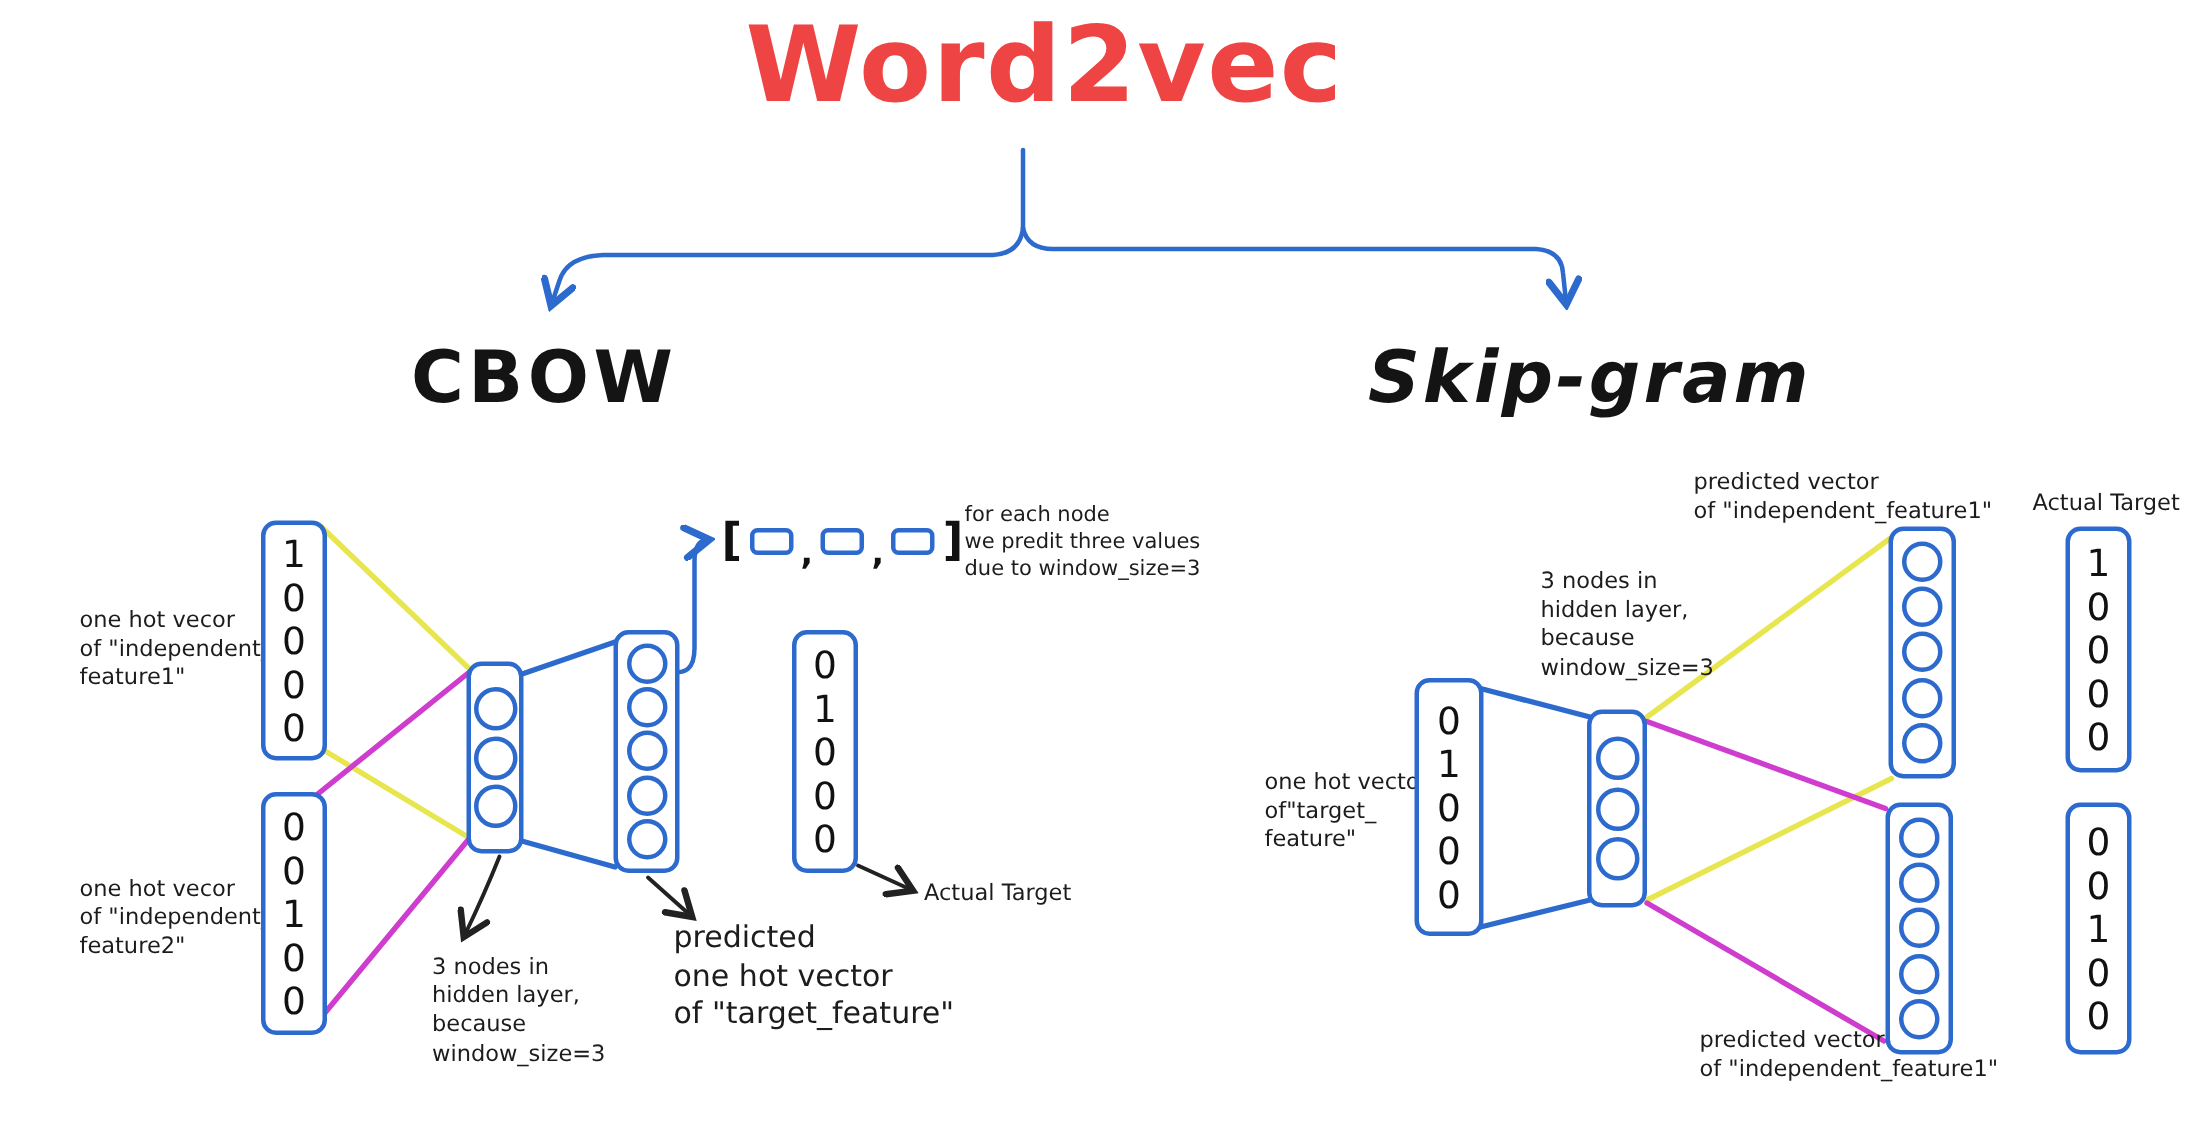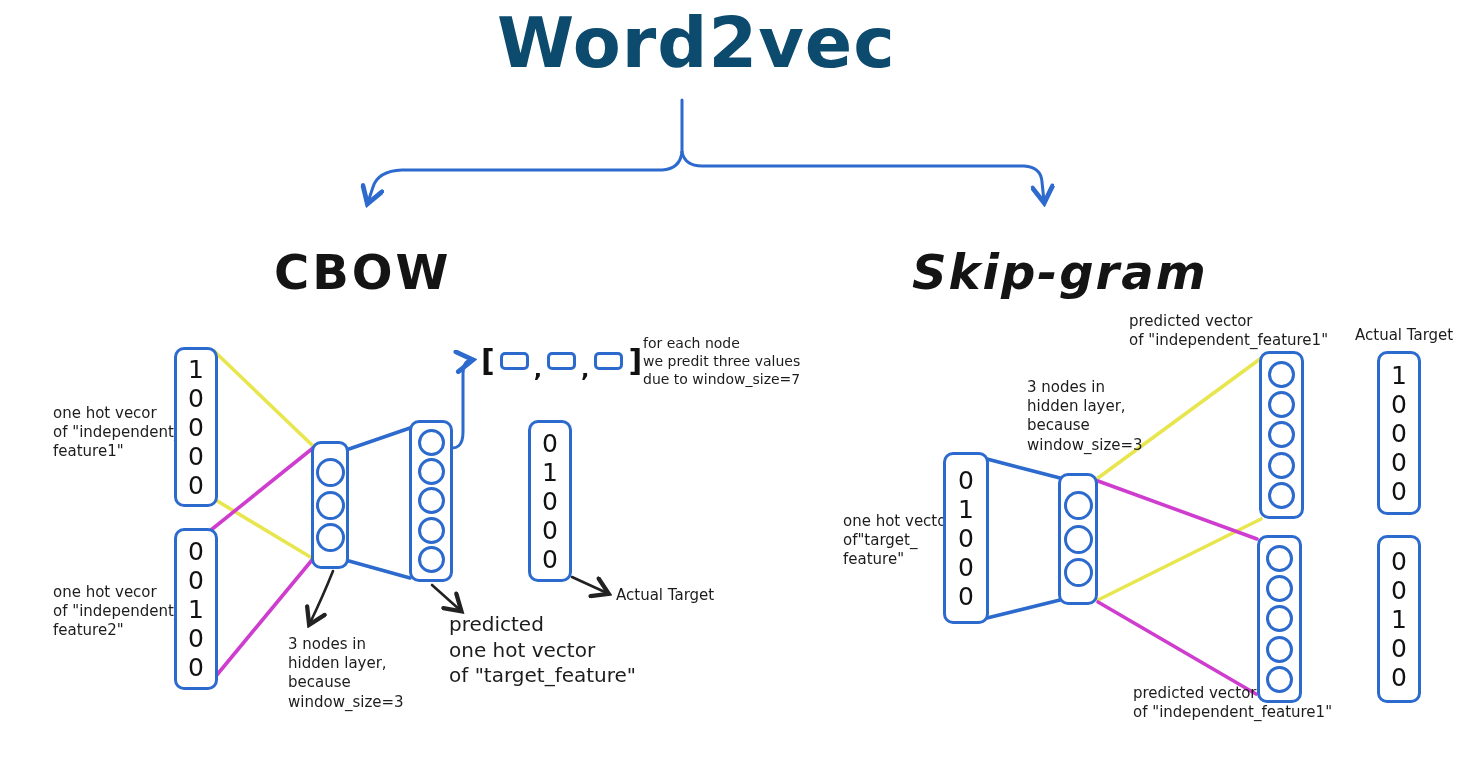--- a/index.html
+++ b/index.html
@@ -9,24 +9,24 @@
     --ink:#1f1f1f;
   }
   html,body{margin:0;padding:0;}
   body{
     width:1467px;height:760px;position:relative;overflow:hidden;background:#ffffff;
     font-family:"DejaVu Sans", sans-serif;color:var(--ink);
   }
   .abs{position:absolute;}
   #wires{position:absolute;left:0;top:0;z-index:1;pointer-events:none;}
   .title{
-    font-size:70px;font-weight:700;letter-spacing:1px;color:#0c4a6e;z-index:2;
+    font-size:70px;font-weight:700;letter-spacing:1px;color:#ef4444;z-index:2;
   }
   .heading{
-    font-weight:600;color:#141414;z-index:2;letter-spacing:3px;margin-top:20px;
+    font-weight:600;color:#141414;z-index:2;letter-spacing:3px;
   }
   .lbl{
     font-size:15px;line-height:1.28;white-space:pre-line;z-index:2;color:#1c1c1c;
   }
   .vec{
     box-sizing:border-box;border:3px solid var(--blue);border-radius:10px;background:#fff;
     display:flex;flex-direction:column;align-items:center;justify-content:center;z-index:2;
   }
   .digit{
     font-size:25px;line-height:29px;font-weight:500;color:#111;text-align:center;
@@ -147,21 +147,21 @@
   <span class="bracket">[</span>
   <span class="wbox"></span>
   <span class="comma">,</span>
   <span class="wbox"></span>
   <span class="comma">,</span>
   <span class="wbox"></span>
   <span class="bracket">]</span>
 </div>
 <div class="abs lbl" style="left:643px;top:335px;font-size:14px;">for each node
 we predit three values
-due to window_size=7</div>
+due to window_size=3</div>
 
 <div class="abs vec" style="left:528px;top:420px;width:44px;height:162px;">
     <div class="digit">0</div>
     <div class="digit">1</div>
     <div class="digit">0</div>
     <div class="digit">0</div>
     <div class="digit">0</div>
   </div>
 <div class="abs lbl" style="left:616px;top:586px;">Actual Target</div>
 

